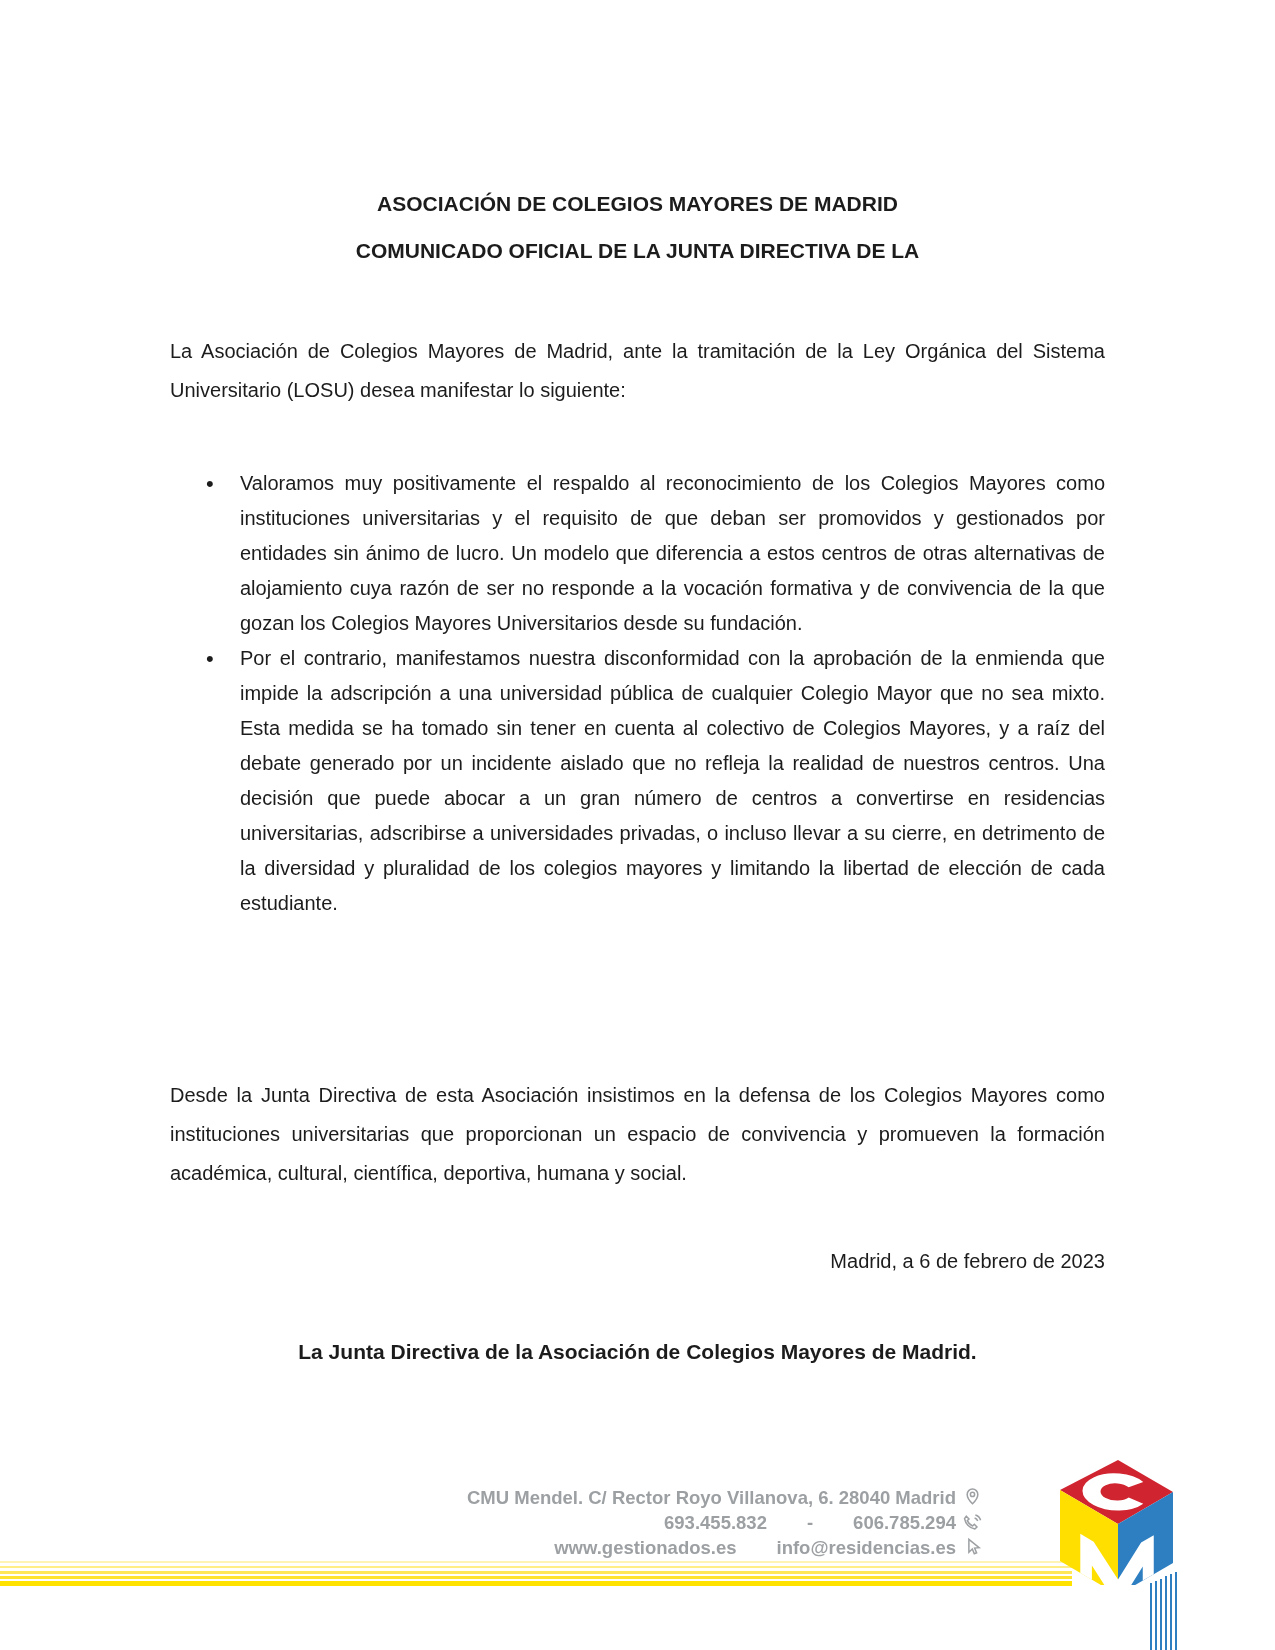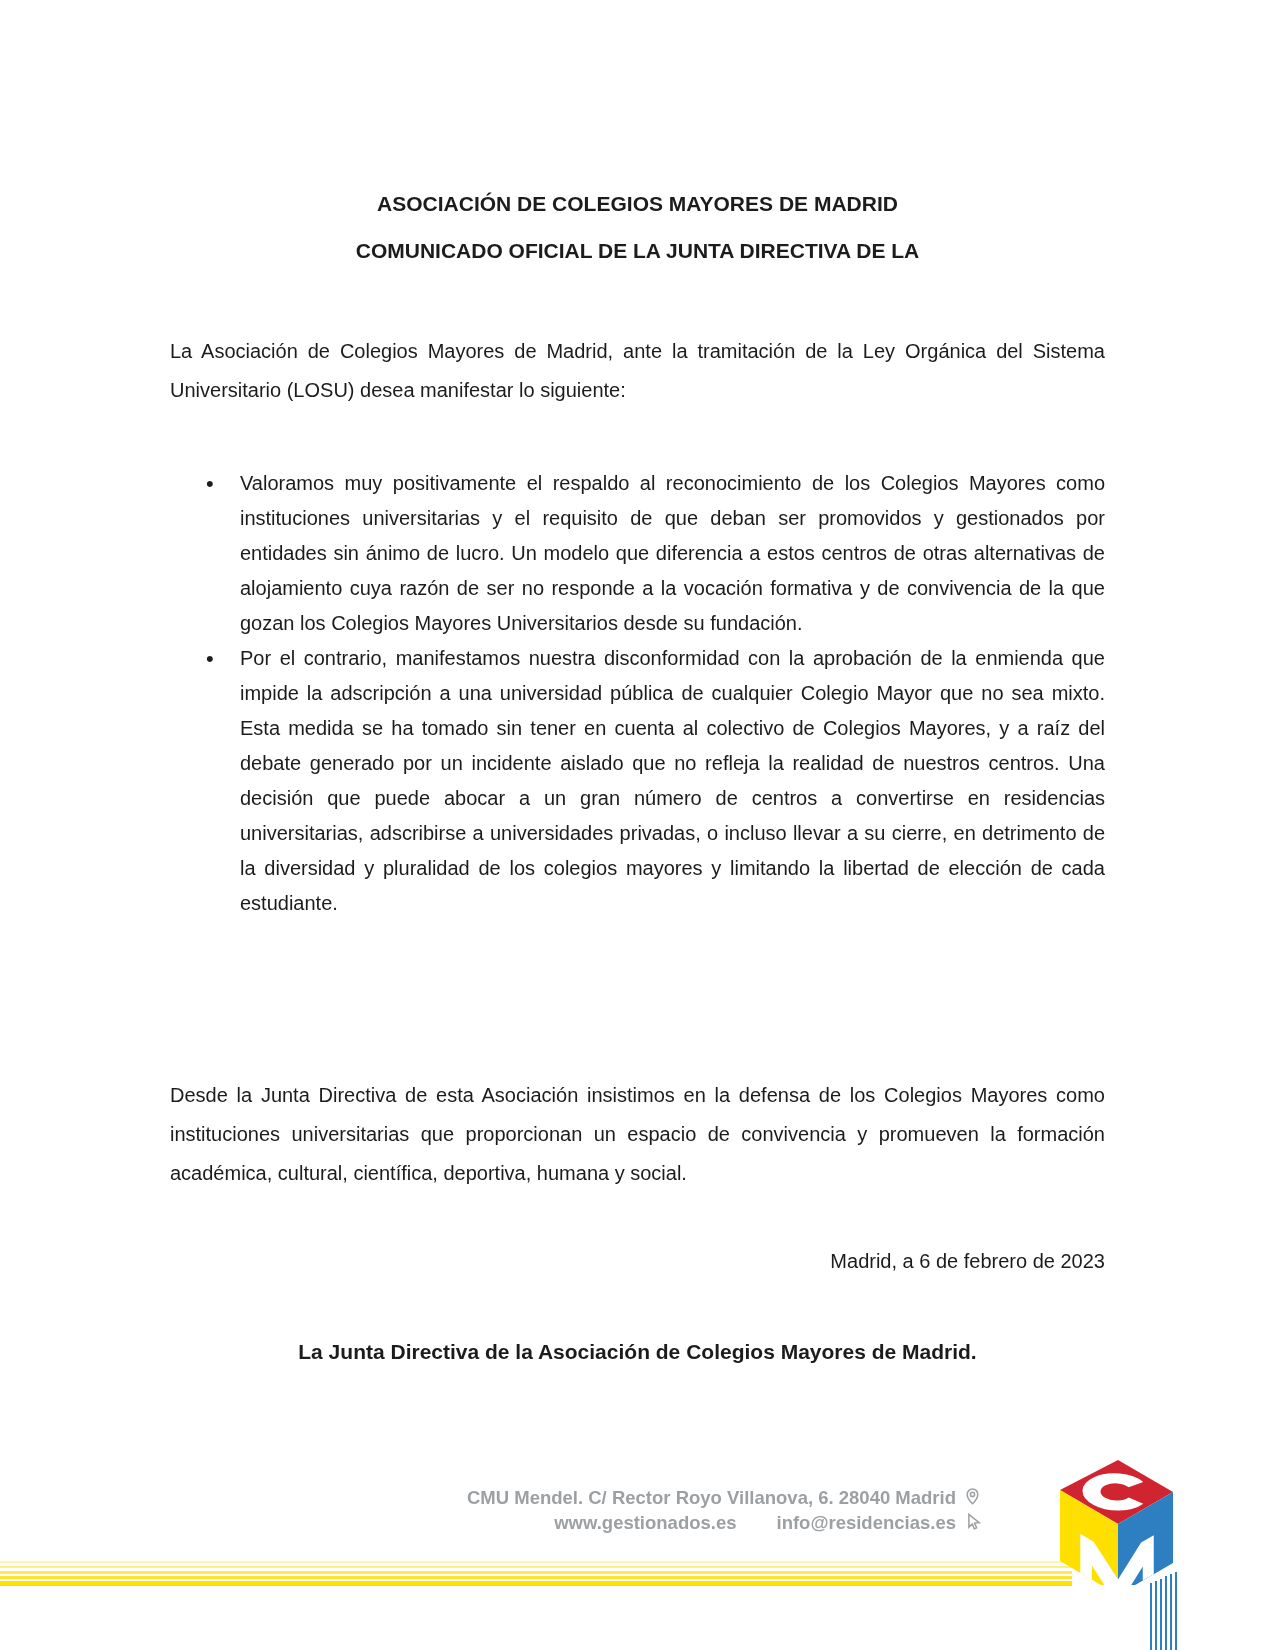--- a/index.html
+++ b/index.html
@@ -101,20 +101,34 @@
     <div class="footer-row">
       <span>CMU Mendel. C/ Rector Royo Villanova, 6. 28040 Madrid</span>
       <span class="footer-icon">
         <svg width="19" height="19" viewBox="0 0 20 20">
           <path d="M10 2.2 C6.9 2.2 4.4 4.7 4.4 7.8 c0 4.3 5.6 9.8 5.6 9.8 s5.6 -5.5 5.6 -9.8 C15.6 4.7 13.1 2.2 10 2.2 Z"></path>
           <circle cx="10" cy="7.8" r="2.2"></circle>
         </svg>
       </span>
     </div>
     <div class="footer-row">
+      <span>693.455.832</span>
+      <span class="gap"></span>
+      <span>-</span>
+      <span class="gap"></span>
+      <span>606.785.294</span>
+      <span class="footer-icon">
+        <svg width="19" height="19" viewBox="0 0 20 20">
+          <path d="M3.5 4.5 l2.8 2.8 -1.8 1.8 c1 2.3 3.3 4.6 5.6 5.6 l1.8 -1.8 2.8 2.8 -2.2 2.2 c-5.5 -1 -9.9 -5.4 -10.9 -10.9 Z"></path>
+          <path d="M12.2 6.2 a4.6 4.6 0 0 1 3.3 3.3"></path>
+          <path d="M13 3.2 a7.6 7.6 0 0 1 5.5 5.5"></path>
+        </svg>
+      </span>
+    </div>
+    <div class="footer-row">
       <span>www.gestionados.es</span>
       <span class="gap"></span>
       <span>info@residencias.es</span>
       <span class="footer-icon">
         <svg width="19" height="19" viewBox="0 0 20 20">
           <path d="M6.2 2.5 L6.2 16 L9.8 12.6 L11.9 17.6 L14.3 16.6 L12.2 11.7 L17 11.2 Z"></path>
         </svg>
       </span>
     </div>
   </div>

